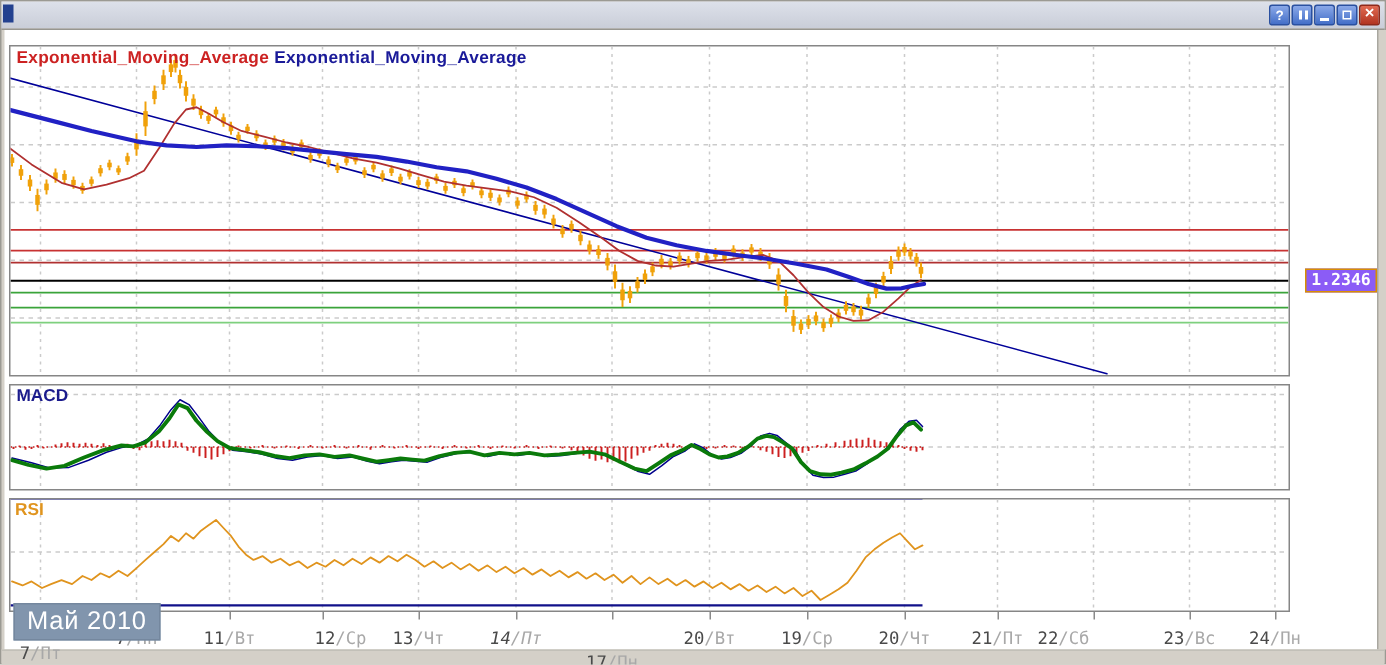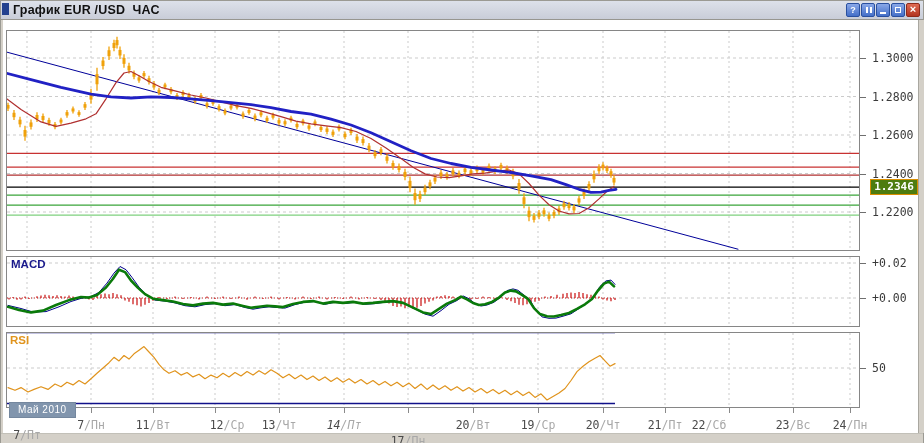--- a/index.html
+++ b/index.html
@@ -27,40 +27,39 @@
   #panel-main{left:5px;top:29px;width:852px;height:219px;}
   #panel-macd{left:5px;top:255px;width:852px;height:69px;}
   #panel-rsi{left:5px;top:331px;width:852px;height:74px;}
   .chart-svg{position:absolute;left:0;top:0;}
   
   #legend{position:absolute;left:10px;top:32px;font-size:11.5px;font-weight:bold;letter-spacing:.2px;white-space:pre;}
   #legend .lg-red{color:#cc2222;} #legend .lg-blue{color:#1a1a99;}
   #macd-label{position:absolute;left:10px;top:257px;font-size:11.5px;font-weight:bold;color:#1a1a8c;}
   #rsi-label{position:absolute;left:9px;top:333px;font-size:11.5px;font-weight:bold;color:#e0941e;}
   #month-label{position:absolute;left:8px;top:401px;padding:1px 8px 2px 8px;background:#8195ad;
-    border:1px solid #74879e;color:#fff;font-size:10px;letter-spacing:.5px;z-index:5;}
+    border:1px solid #74879e;color:#fff;font-size:17px;letter-spacing:.5px;z-index:5;}
   
   #right-axis{position:absolute;left:859px;top:19px;width:58px;height:413px;}
   .ax-tick{position:absolute;left:0;width:6px;height:1px;background:#6f6f6f;}
   .ax-lbl{position:absolute;left:12px;font-family:"DejaVu Sans Mono",monospace;font-size:11.5px;color:#3a3a3a;white-space:nowrap;}
-  #price-badge{position:absolute;left:869px;top:178px;width:46px;height:14px;background:#4d7c0f;
+  #price-badge{position:absolute;left:869px;top:178px;width:46px;height:14px;background:#8b5cf6;
     border:1px solid #d98e00;color:#fff;font-family:"DejaVu Sans Mono",monospace;font-size:11px;
     font-weight:bold;text-align:center;line-height:14px;z-index:4;}
   #x-axis{position:absolute;left:0;top:415px;width:860px;height:16px;}
   .x-lbl{position:absolute;transform:translateX(-50%);font-family:"DejaVu Sans Mono",monospace;font-size:11.5px;white-space:nowrap;}
   .x-num{color:#4a4a4a;} .x-day{color:#a8a8a8;}
   .x-tick{position:absolute;width:1px;height:5px;background:#8a8a8a;top:-8px;}
 </style>
 </head>
 <body>
 
 <div id="window">
   <div id="titlebar">
     <div id="win-icon"></div>
-    <div id="title-text">График EUR /USD  ЧАС</div>
     <div id="window-buttons">
         <div class="winbtn" style="left: 845px;">?</div>
         <div class="winbtn" style="left: 860px;">
           <div class="bar2" style="left: 4px;"></div>
           <div class="bar2" style="left: 8px;"></div>
         </div>
         <div class="winbtn" style="left: 875px;">
           <div class="minbar"></div>
         </div>
         <div class="winbtn" style="left: 890px;">
@@ -483,43 +482,26 @@
         <line x1="722" y1="0" x2="722" y2="74" stroke="#cbcbcb" stroke-width="1" stroke-dasharray="2,3"></line>
         <line x1="786" y1="0" x2="786" y2="74" stroke="#cbcbcb" stroke-width="1" stroke-dasharray="2,3"></line>
         <line x1="843" y1="0" x2="843" y2="74" stroke="#cbcbcb" stroke-width="1" stroke-dasharray="2,3"></line>
         <line x1="0" y1="35" x2="852" y2="35" stroke="#cbcbcb" stroke-width="1" stroke-dasharray="3,3"></line>
         <line x1="0" y1="-0.6000000000000014" x2="608" y2="-0.6000000000000014" stroke="#11118a" stroke-width="1.5"></line>
         <line x1="0" y1="70.6" x2="608" y2="70.6" stroke="#11118a" stroke-width="1.5"></line>
         <polyline points="1.0,54.6 8.0,57.3 14.0,54.6 21.0,59.0 27.0,56.4 34.0,53.7 41.0,56.4 48.0,51.0 54.0,53.7 60.0,49.2 66.0,51.9 72.0,47.5 78.0,51.0 84.0,45.7 90.0,40.3 96.0,35.0 102.0,29.7 107.0,24.3 112.0,27.9 117.0,22.5 122.0,26.1 127.0,20.8 132.0,17.2 137.0,13.6 142.0,19.0 147.0,24.3 152.0,31.4 157.0,36.8 162.0,40.3 168.0,37.7 174.0,42.1 180.0,39.5 186.0,43.9 192.0,41.2 198.0,45.7 204.0,42.1 210.0,44.8 216.0,40.3 222.0,43.9 228.0,39.5 234.0,43.0 240.0,38.6 246.0,42.1 252.0,37.7 258.0,41.2 264.0,36.8 270.0,40.3 276.0,44.8 282.0,41.2 288.0,45.7 294.0,42.1 300.0,46.6 306.0,43.0 312.0,47.5 318.0,43.9 324.0,48.4 330.0,44.8 336.0,49.2 342.0,45.7 348.0,50.1 354.0,46.6 360.0,51.0 366.0,47.5 372.0,51.9 378.0,48.4 384.0,52.8 390.0,49.2 396.0,53.7 402.0,50.1 408.0,55.5 414.0,51.0 420.0,56.4 426.0,51.9 432.0,56.4 438.0,52.8 444.0,57.3 450.0,53.7 456.0,58.1 462.0,54.6 468.0,59.0 474.0,55.5 480.0,59.9 486.0,56.4 492.0,60.8 498.0,57.3 504.0,61.7 510.0,58.1 516.0,62.6 522.0,59.0 528.0,64.4 534.0,60.8 540.0,67.0 546.0,63.5 552.0,59.9 558.0,55.5 564.0,47.5 570.0,38.6 576.0,33.2 582.0,28.8 588.0,25.2 593.0,22.5 598.0,27.9 603.0,33.2 608.0,30.6" fill="none" stroke="#e0941e" stroke-width="1.2" stroke-linejoin="round" stroke-linecap="round"></polyline>
       </svg>
     </div>
 
+  <div id="legend"><span class="lg-red">Exponential_Moving_Average</span><span> </span><span class="lg-blue">Exponential_Moving_Average</span></div>
 
   <div id="macd-label">MACD</div>
   <div id="rsi-label">RSI</div>
   <div id="month-label">Май 2010</div>
 
-  <div id="right-axis">
-      <div class="ax-tick" style="top: 38px;"></div>
-      <div class="ax-lbl" style="top: 31px;">1.3000</div>
-      <div class="ax-tick" style="top: 76.5px;"></div>
-      <div class="ax-lbl" style="top: 69.5px;">1.2800</div>
-      <div class="ax-tick" style="top: 115px;"></div>
-      <div class="ax-lbl" style="top: 108px;">1.2600</div>
-      <div class="ax-tick" style="top: 153.5px;"></div>
-      <div class="ax-lbl" style="top: 146.5px;">1.2400</div>
-      <div class="ax-tick" style="top: 192px;"></div>
-      <div class="ax-lbl" style="top: 185px;">1.2200</div>
-      <div class="ax-tick" style="top: 243px;"></div>
-      <div class="ax-lbl" style="top: 236px;">+0.02</div>
-      <div class="ax-tick" style="top: 278px;"></div>
-      <div class="ax-lbl" style="top: 271px;">+0.00</div>
-      <div class="ax-tick" style="top: 348px;"></div>
-      <div class="ax-lbl" style="top: 341px;">50</div>
-    </div>
   <div id="price-badge">1.2346</div>
   <div id="x-axis">
       <div class="x-tick" style="left: 26px;"></div>
       <div class="x-lbl" style="left: 26px; top: 12px;"><span class="x-num">7</span><span class="x-day">/Пт</span></div>
       <div class="x-tick" style="left: 90px;"></div>
       <div class="x-lbl" style="left: 90px; top: 2px;"><span class="x-num">7</span><span class="x-day">/Пн</span></div>
       <div class="x-tick" style="left: 152px;"></div>
       <div class="x-lbl" style="left: 152px; top: 2px;"><span class="x-num">11</span><span class="x-day">/Вт</span></div>
       <div class="x-tick" style="left: 214px;"></div>
       <div class="x-lbl" style="left: 214px; top: 2px; margin-left: 12px;"><span class="x-num">12</span><span class="x-day">/Ср</span></div>

